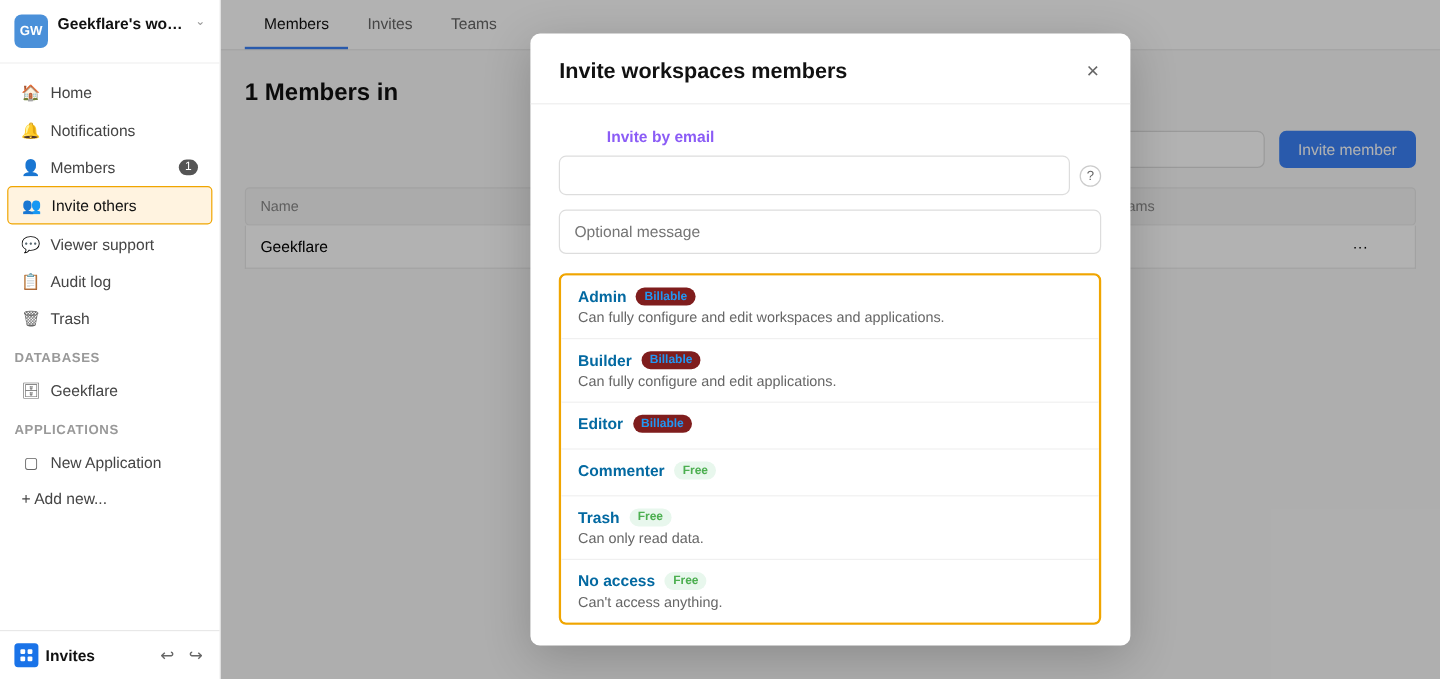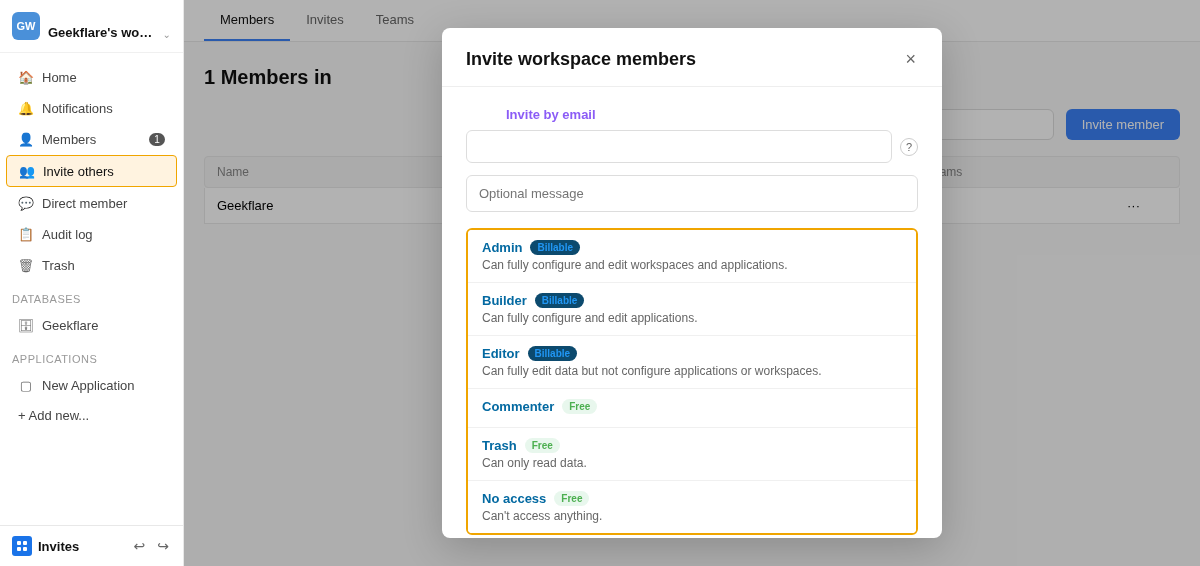--- a/index.html
+++ b/index.html
@@ -1,32 +1,32 @@
 <!DOCTYPE html>
 <html><head>
   <meta charset="utf-8">
   <style>
     * { box-sizing: border-box; margin: 0; padding: 0; }
     body { font-family: -apple-system, BlinkMacSystemFont, 'Segoe UI', sans-serif; background: #f0f0f0; display: flex; height: 566px; overflow: hidden; font-size: 13px; }
 
     
     .sidebar { width: 184px; background: #fff; display: flex; flex-direction: column; border-right: 1px solid #e8e8e8; height: 100%; flex-shrink: 0; }
-    .sidebar-header { display: flex; align-items: flex-end; gap: 8px; padding: 12px 12px; border-bottom: 1px solid #f0f0f0; }
+    .sidebar-header { display: flex; align-items: flex-start; gap: 8px; padding: 12px 12px; border-bottom: 1px solid #f0f0f0; }
     .workspace-icon { width: 28px; height: 28px; background: #4a90d9; border-radius: 6px; display: flex; align-items: center; justify-content: center; color: #fff; font-weight: 700; font-size: 11px; flex-shrink: 0; }
     .workspace-name { font-size: 13px; font-weight: 600; color: #111; flex: 1; white-space: nowrap; overflow: hidden; text-overflow: ellipsis; }
     .chevron-icon { color: #999; font-size: 10px; }
 
     .sidebar-nav { padding: 8px 0; flex: 1; overflow-y: auto; }
     .sidebar-item { display: flex; align-items: center; gap: 8px; padding: 7px 12px; cursor: pointer; color: #444; border-radius: 4px; margin: 1px 6px; position: relative; }
     .sidebar-item.active { background: #fff3e0; border: 1.5px solid #f0a500; color: #111; }
     .sidebar-item .item-icon { width: 16px; height: 16px; display: flex; align-items: center; justify-content: center; flex-shrink: 0; color: #666; font-size: 13px; }
     .sidebar-item .item-label { font-size: 13px; flex: 1; }
     .sidebar-item .badge { background: #555; color: #fff; border-radius: 10px; font-size: 10px; padding: 1px 5px; min-width: 16px; text-align: center; }
 
-    .sidebar-section { padding: 12px 12px 4px; font-size: 11px; color: #999; font-weight: 400; text-transform: uppercase; letter-spacing: 0.5px; }
+    .sidebar-section { padding: 12px 12px 4px; font-size: 11px; color: #999; font-weight: 700; text-transform: uppercase; letter-spacing: 0.5px; }
 
     .sidebar-footer { padding: 10px 12px; border-top: 1px solid #e8e8e8; display: flex; align-items: center; gap: 10px; }
     .footer-logo { display: flex; align-items: center; gap: 6px; }
     .footer-icon { width: 20px; height: 20px; background: #1a73e8; border-radius: 3px; display: flex; align-items: center; justify-content: center; }
     .footer-name { font-weight: 700; font-size: 13px; color: #111; }
     .footer-actions { display: flex; gap: 8px; margin-left: auto; }
     .footer-btn { background: none; border: none; cursor: pointer; color: #666; font-size: 14px; padding: 2px; }
 
     
     .main { flex: 1; display: flex; flex-direction: column; background: #fafafa; position: relative; }
@@ -64,21 +64,21 @@
     .email-input { flex: 1; border: 1px solid #ddd; border-radius: 6px; padding: 8px 12px; font-size: 13px; outline: none; }
     .help-icon { width: 18px; height: 18px; border: 1px solid #ccc; border-radius: 50%; display: flex; align-items: center; justify-content: center; font-size: 11px; color: #666; cursor: pointer; flex-shrink: 0; }
     .optional-msg { border: 1px solid #ddd; border-radius: 6px; padding: 10px 12px; font-size: 13px; color: #aaa; width: 100%; margin-bottom: 16px; outline: none; background: #fff; }
 
     
     .role-dropdown { border: 2px solid #f0a500; border-radius: 6px; overflow: hidden; }
     .role-item { padding: 10px 14px; cursor: pointer; background: #fff; }
     .role-item-header { display: flex; align-items: center; gap: 8px; margin-bottom: 3px; }
     .role-name { font-weight: 600; font-size: 13px; color: #0369a1; }
     .role-badge { font-size: 10px; padding: 2px 7px; border-radius: 10px; font-weight: 600; }
-    .badge-billable { background: #0c4a6e; color: #2196f3; }
+    .badge-billable { background: #7f1d1d; color: #2196f3; }
     .badge-free { background: #e8f7ed; color: #4caf50; }
     .role-desc { font-size: 12px; color: #666; }
     .role-item + .role-item { border-top: 1px solid #f0f0f0; }
   </style>
 </head>
 <body>
 
 <div class="sidebar">
   <div class="sidebar-header">
     <div class="workspace-icon">
@@ -106,21 +106,21 @@
     <span class="item-label">Members</span>
     <span class="badge">1</span>
   </div>
         <div class="sidebar-item active">
     <span class="item-icon">👥</span>
     <span class="item-label">Invite others</span>
 
   </div>
         <div class="sidebar-item">
     <span class="item-icon">💬</span>
-    <span class="item-label">Direct member</span>
+    <span class="item-label">Viewer support</span>
 
   </div>
         <div class="sidebar-item">
     <span class="item-icon">📋</span>
     <span class="item-label">Audit log</span>
 
   </div>
         <div class="sidebar-item">
     <span class="item-icon">🗑</span>
     <span class="item-label">Trash</span>
@@ -202,21 +202,21 @@
     <div class="col-name">Geekflare</div>
     <div class="col-teams"></div>
     <div class="col-actions">···</div>
   </div>
       </div>
   </div>
 
   <div class="modal-overlay">
     <div class="modal">
       <div class="modal-header">
-        <span class="modal-title">Invite workspace members</span>
+        <span class="modal-title">Invite workspaces members</span>
         <button class="close-btn">×</button>
       </div>
       <div class="modal-body">
         <div class="form-label">
           <span>Invite by email</span>
         </div>
         <div class="email-row">
           <input class="email-input" type="email" placeholder="" style="">
           <div class="help-icon">?</div>
         </div>
@@ -239,21 +239,20 @@
 
     </div>
     <div class="role-desc">Can fully configure and edit applications.</div>
   </div>
               <div class="role-item">
     <div class="role-item-header">
       <span class="role-name">Editor</span>
       <span class="role-badge badge-billable">Billable</span>
 
     </div>
-    <div class="role-desc">Can fully edit data but not configure applications or workspaces.</div>
   </div>
               <div class="role-item">
     <div class="role-item-header">
       <span class="role-name">Commenter</span>
       <span class="role-badge badge-free">Free</span>
 
     </div>
   </div>
               <div class="role-item">
     <div class="role-item-header">

